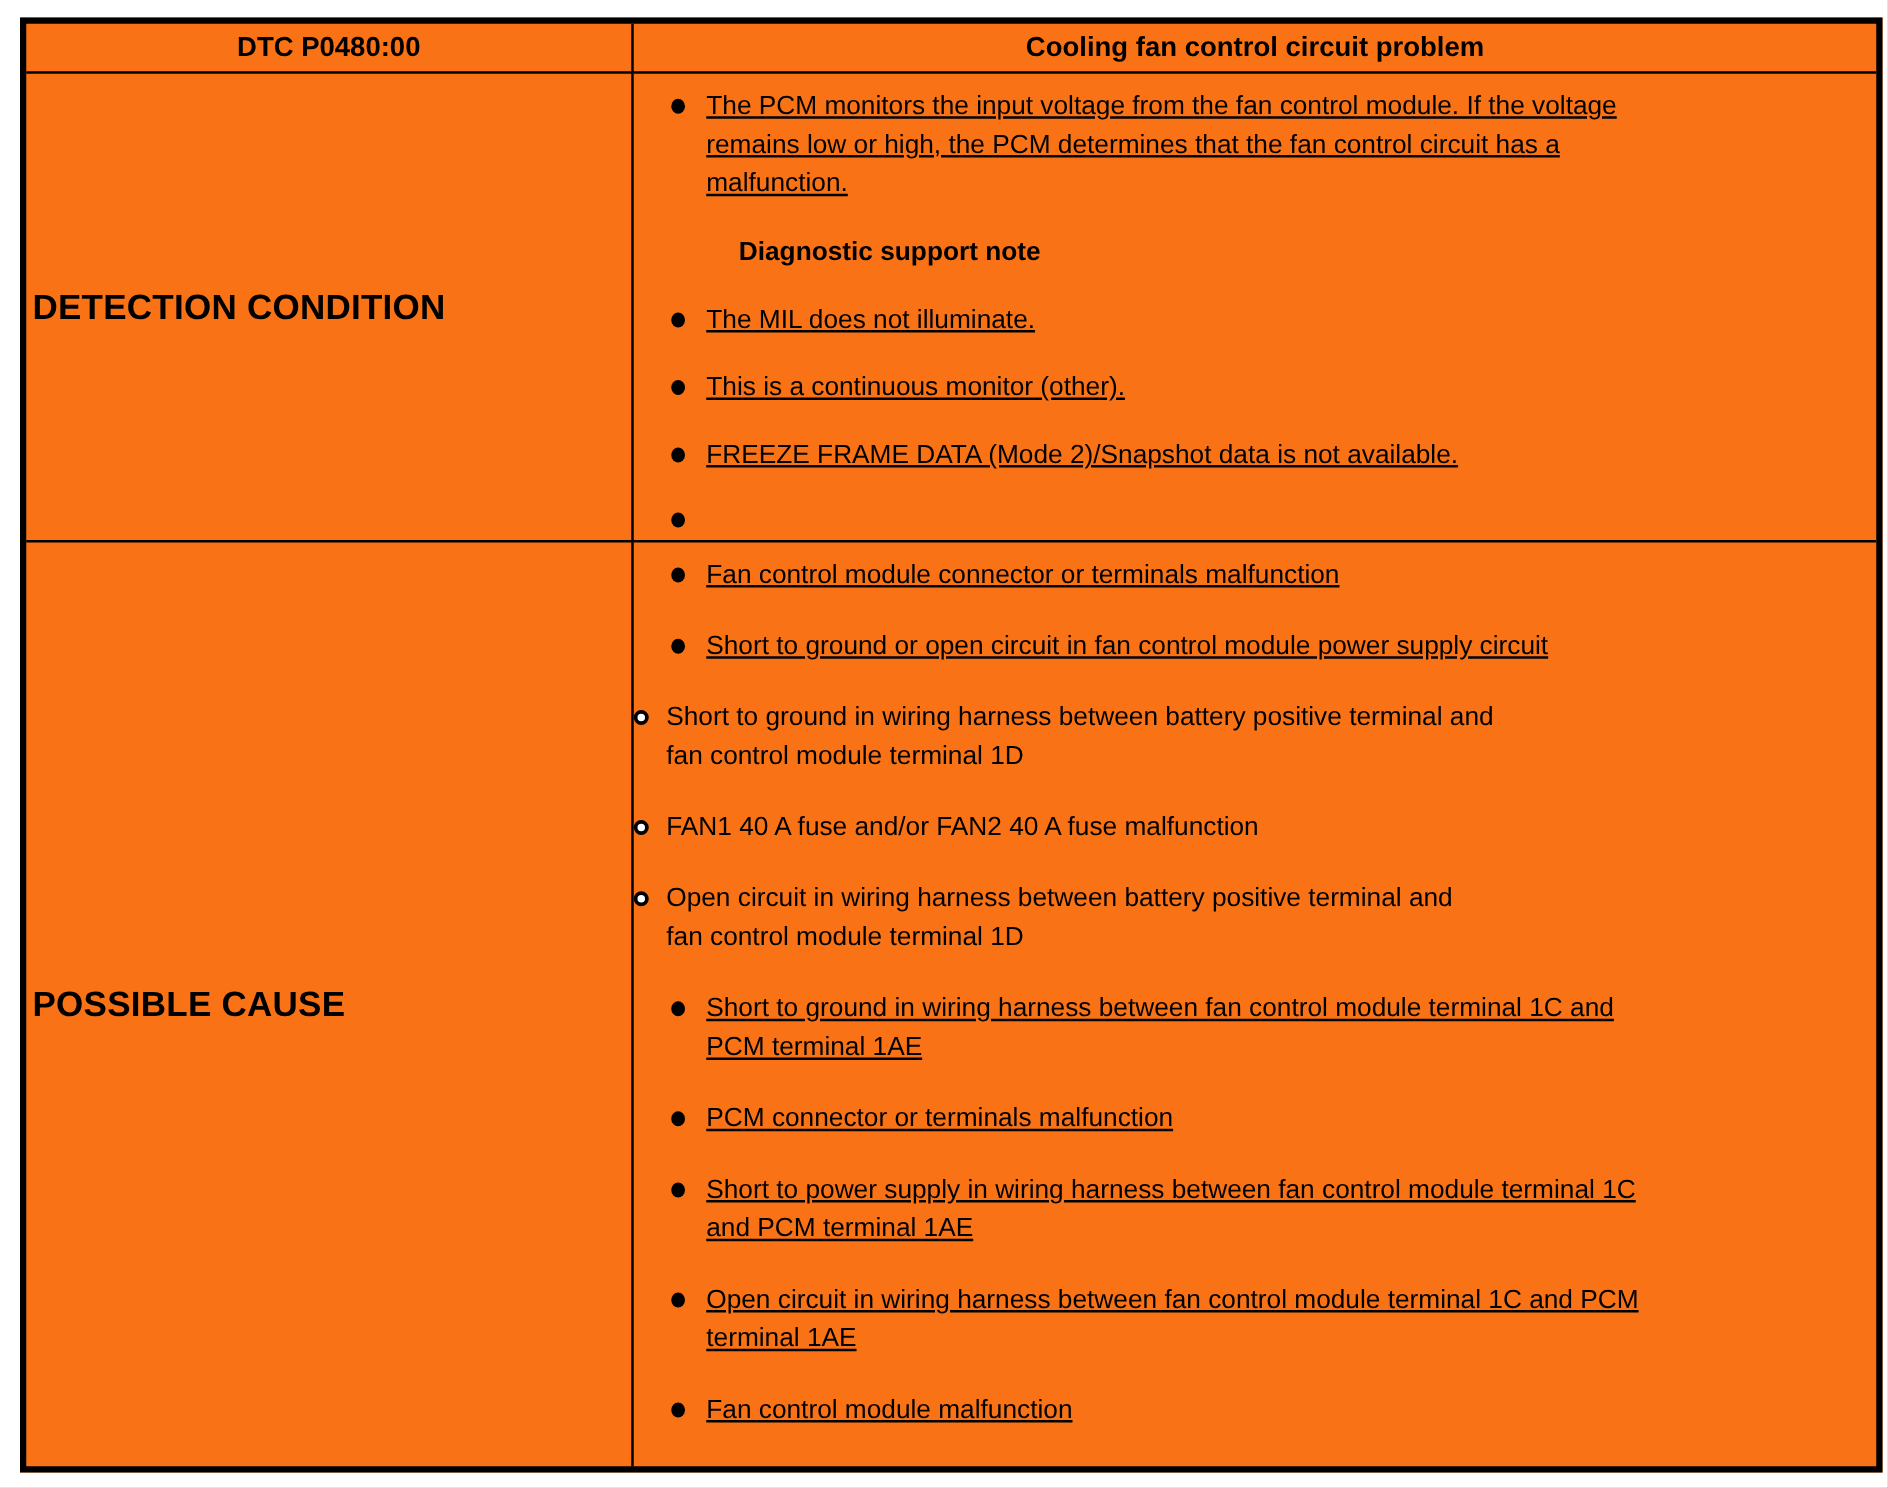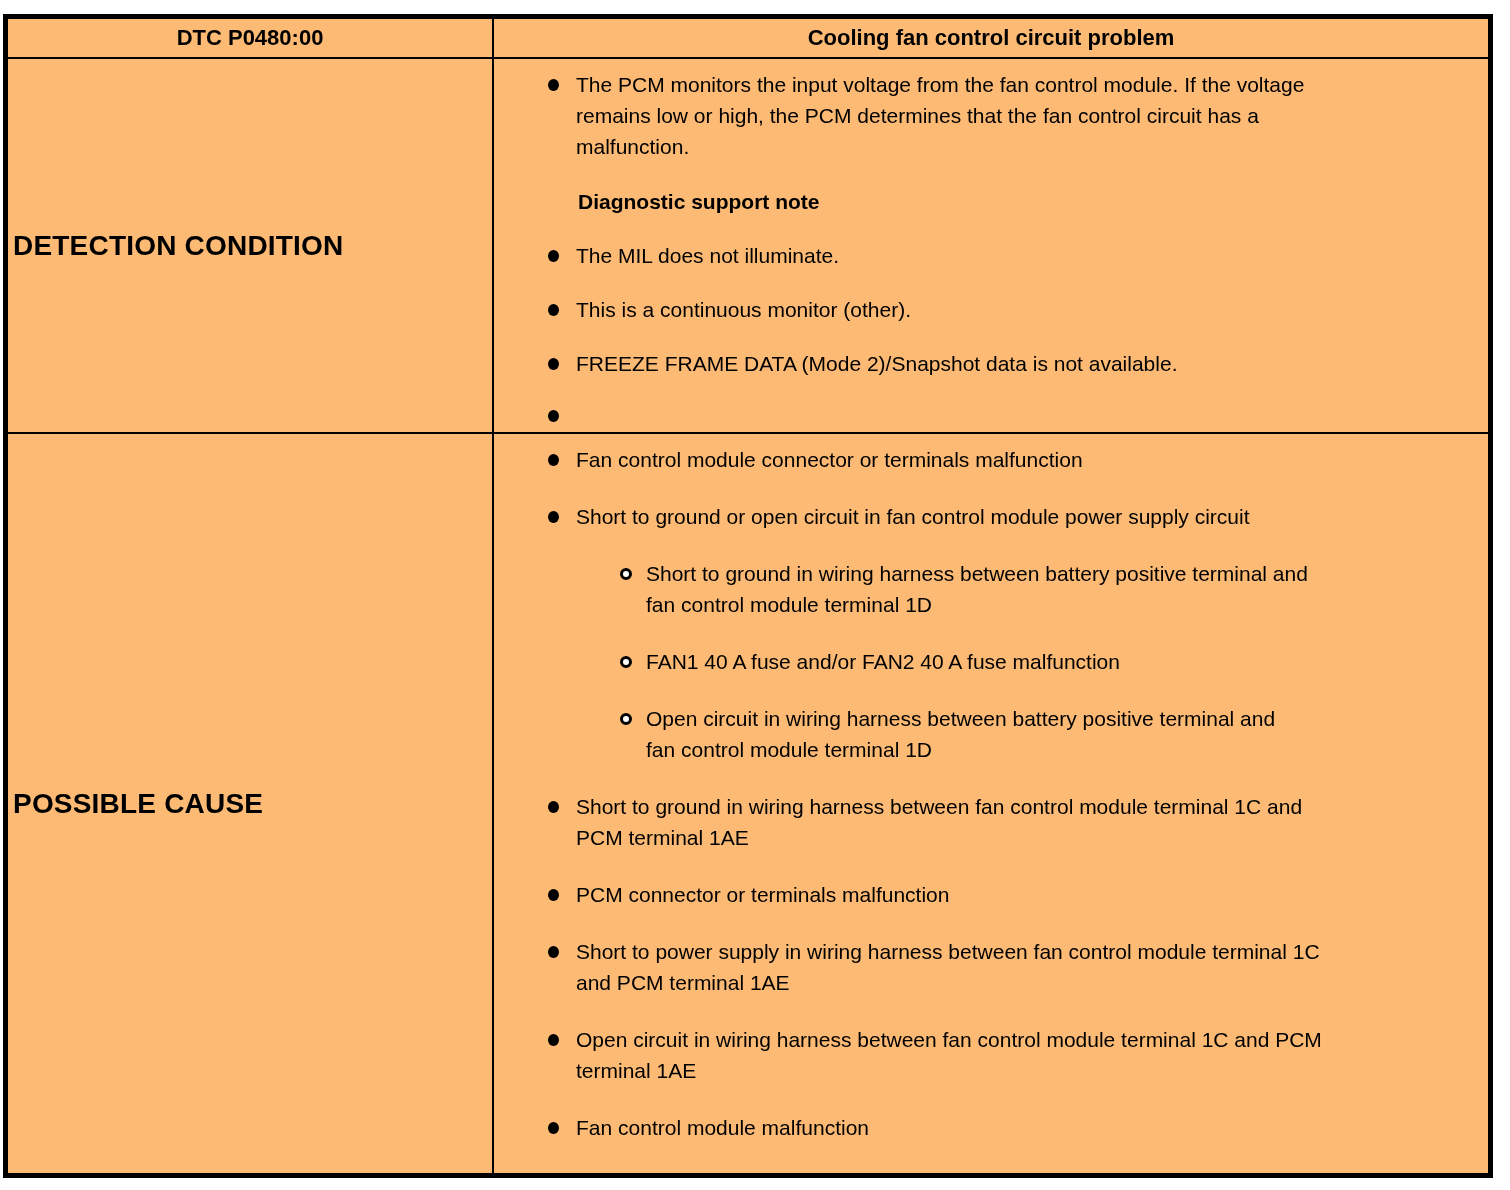--- a/index.html
+++ b/index.html
@@ -5,26 +5,26 @@
   * { margin: 0; padding: 0; box-sizing: border-box; }
   html, body {
     width: 1510px;
     height: 1190px;
     background: #ffffff;
     font-family: "Liberation Sans", sans-serif;
     color: #000000;
   }
   .dtc-table {
     position: absolute;
-    left: 3px;
+    left: 16px;
     top: 14px;
     width: 1490px;
     height: 1164px;
     border: 5px solid #000000;
-    background: #fdba74;
+    background: #f97316;
     display: grid;
     grid-template-columns: 486px 1fr;
     grid-template-rows: 40px 375px 1fr;
   }
   .cell {
     overflow: hidden;
   }
   .col-left {
     border-right: 2px solid #000000;
   }
@@ -52,22 +52,22 @@
   }
   .item {
     display: flex;
     align-items: flex-start;
     font-size: 21px;
     line-height: 31px;
   }
   .content-detection .item { margin-bottom: 23px; }
   .content-cause .item { margin-bottom: 26px; }
   .item:last-child { margin-bottom: 0; flex-direction: column; }
-  .item.bullet { padding-left: 54px; }
-  .item.sub { padding-left: 126px; }
+  .item.bullet { padding-left: 30px; text-decoration: underline; }
+  .item.sub { }
   .item.heading {
     padding-left: 84px;
     font-weight: bold;
     margin-top: 24px;
   }
   .marker {
     flex: 0 0 28px;
     display: flex;
     align-items: center;
     height: 31px;

